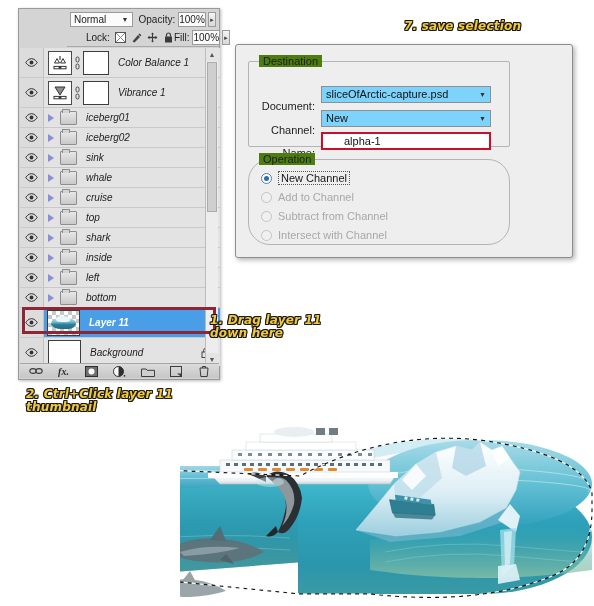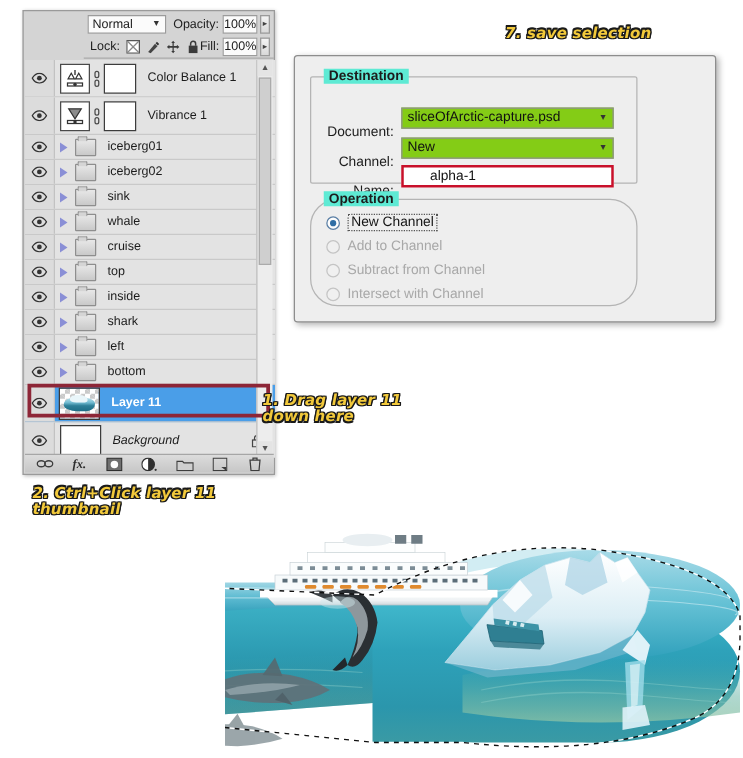--- a/index.html
+++ b/index.html
@@ -64,21 +64,21 @@
   }
   .layer-row.selected .eye-cell{background:#dcdcdc;}
   .eye{width:13px;height:9px;display:block;}
   .arrow-cell{width:14px;display:flex;align-items:center;justify-content:center;flex:none;}
   .tri{width:0;height:0;border-top:4px solid transparent;border-bottom:4px solid transparent;border-left:6px solid #8a8fd6;}
   .folder{
     width:15px;height:12px;flex:none;margin-left:2px;position:relative;
     background:linear-gradient(#e8e8e8,#c9c9c9);border:1px solid #8e8e8e;border-radius:1px;
   }
   .folder:before{content:"";position:absolute;left:1px;top:-3px;width:6px;height:3px;background:#d5d5d5;border:1px solid #8e8e8e;border-bottom:none;border-radius:1px 1px 0 0;}
-  .layer-name{margin-left:9px;font-size:10px;color:#1c1c1c;white-space:nowrap;}
+  .layer-name{margin-left:9px;font-size:10px;color:#1c1c1c;white-space:nowrap;font-style:italic;}
   .layer-row.selected .layer-name{color:#ffffff;font-weight:bold;}
   .layer-name.italic{font-style:italic;}
   .adj-icon{
     width:22px;height:22px;flex:none;margin-left:4px;background:#fff;
     border:1px solid #4a4a4a;box-shadow:0 0 0 1px #fff inset;
     display:flex;align-items:center;justify-content:center;
   }
   .link-ic{width:7px;height:14px;flex:none;margin:0 2px;}
   .mask-thumb{
     width:24px;height:22px;flex:none;background:#fff;border:1px solid #3d3d3d;
@@ -127,31 +127,31 @@
   
   #save-dialog{
     position:absolute;left:235px;top:44px;width:338px;height:214px;
     background:#eeeeee;border:1px solid #8d8d8d;border-radius:3px;
     box-shadow:2px 2px 5px rgba(0,0,0,.3);box-sizing:border-box;
   }
   .fieldset{
     position:absolute;border:1px solid #b4b4b4;border-radius:2px;box-sizing:border-box;
   }
   .legend{
-    position:absolute;top:-7px;left:10px;background:#5eead4;padding:0 4px;
-    font-size:11px;color:#1c1c1c;font-weight:bold;
+    position:absolute;top:-7px;left:10px;background:#4d7c0f;padding:0 4px;
+    font-size:11px;color:#1c1c1c;
   }
   #fs-destination{left:12px;top:16px;width:262px;height:86px;}
   #fs-operation{left:12px;top:114px;width:262px;height:86px;border-radius:22px;}
   .frow{position:absolute;display:flex;align-items:center;}
   .frow .flabel{
     font-size:11px;color:#1c1c1c;text-align:right;width:66px;flex:none;margin-top:24px;
   }
   .fselect{
-    height:17px;background:#84cc16;border:1px solid #8f8f8f;box-sizing:border-box;
+    height:17px;background:#7dd3fc;border:1px solid #8f8f8f;box-sizing:border-box;
     display:flex;align-items:center;justify-content:space-between;
     padding:0 4px;margin-left:6px;font-size:11px;color:#111;
   }
   .finput{
     height:18px;background:#fff;border:2px solid #c8102a;box-sizing:border-box;
     display:flex;align-items:center;padding:0 21px;margin-left:6px;
     font-size:11px;color:#111;
   }
   .radio-row{
     position:absolute;display:flex;align-items:center;left:12px;font-size:11px;
@@ -202,21 +202,21 @@
     <div class="blend-select">
       <span>Normal</span>
       <span class="caret">▼</span>
     </div>
     <span class="lbl">Opacity:</span>
     <div class="numbox">100%</div>
     <div class="spinbtn">►</div>
   </div>
 
   <div class="panel-lockrow">
-    <span class="lbl" style="margin-left:2px">Lock:</span>
+    <span class="lbl" style="margin-left:16px">Lock:</span>
     <div class="lock-icons">
       <svg class="lock-ic" viewBox="0 0 11 11">
           <rect x="0.5" y="0.5" width="10" height="10" fill="#fff" stroke="#555"></rect>
           <path d="M1 1 L10 10 M10 1 L1 10" stroke="#888" stroke-width="1"></path>
         </svg>
       <svg class="lock-ic" viewBox="0 0 11 11">
           <path d="M1.5 9.5 L7 3 L9 5 L3.5 10.5 Z" fill="#444"></path>
           <path d="M8 2 L9.8 3.8" stroke="#333" stroke-width="1.6"></path>
         </svg>
       <svg class="lock-ic" viewBox="0 0 11 11">
@@ -362,34 +362,34 @@
       <div class="eye-cell">
           <svg class="eye" viewBox="0 0 13 9">
             <path d="M6.5 0.6C3 .6 .8 4.5 .8 4.5S3 8.4 6.5 8.4 12.2 4.5 12.2 4.5 10 .6 6.5 .6Z" fill="none" stroke="#333" stroke-width="1"></path>
             <circle cx="6.5" cy="4.5" r="1.9" fill="#333"></circle>
           </svg>
         </div>
       <div class="arrow-cell">
           <span class="tri"></span>
         </div>
       <div class="folder"></div>
+      <span class="layer-name">shark</span>
+    </div>
+    <div class="layer-row">
+      <div class="eye-cell">
+          <svg class="eye" viewBox="0 0 13 9">
+            <path d="M6.5 0.6C3 .6 .8 4.5 .8 4.5S3 8.4 6.5 8.4 12.2 4.5 12.2 4.5 10 .6 6.5 .6Z" fill="none" stroke="#333" stroke-width="1"></path>
+            <circle cx="6.5" cy="4.5" r="1.9" fill="#333"></circle>
+          </svg>
+        </div>
+      <div class="arrow-cell">
+          <span class="tri"></span>
+        </div>
+      <div class="folder"></div>
       <span class="layer-name">inside</span>
-    </div>
-    <div class="layer-row">
-      <div class="eye-cell">
-          <svg class="eye" viewBox="0 0 13 9">
-            <path d="M6.5 0.6C3 .6 .8 4.5 .8 4.5S3 8.4 6.5 8.4 12.2 4.5 12.2 4.5 10 .6 6.5 .6Z" fill="none" stroke="#333" stroke-width="1"></path>
-            <circle cx="6.5" cy="4.5" r="1.9" fill="#333"></circle>
-          </svg>
-        </div>
-      <div class="arrow-cell">
-          <span class="tri"></span>
-        </div>
-      <div class="folder"></div>
-      <span class="layer-name">shark</span>
     </div>
     <div class="layer-row">
       <div class="eye-cell">
           <svg class="eye" viewBox="0 0 13 9">
             <path d="M6.5 0.6C3 .6 .8 4.5 .8 4.5S3 8.4 6.5 8.4 12.2 4.5 12.2 4.5 10 .6 6.5 .6Z" fill="none" stroke="#333" stroke-width="1"></path>
             <circle cx="6.5" cy="4.5" r="1.9" fill="#333"></circle>
           </svg>
         </div>
       <div class="arrow-cell">
           <span class="tri"></span>

